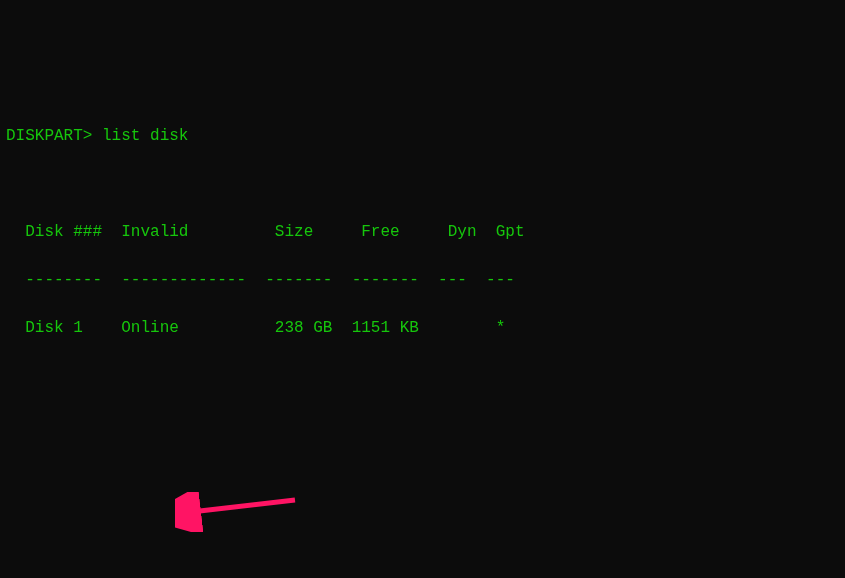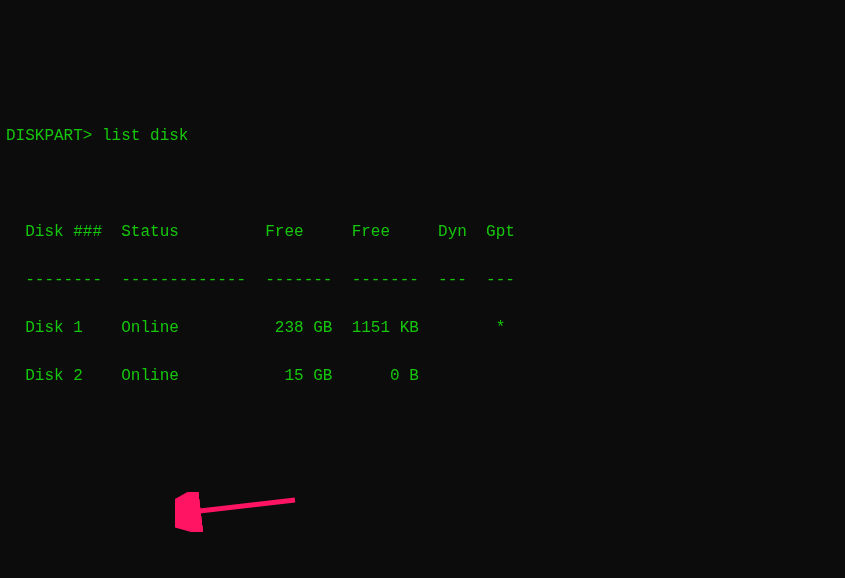--- a/index.html
+++ b/index.html
@@ -33,27 +33,25 @@
 </head>
 <body>
 
 
 
 <div class="terminal-content">
 <span>DISKPART&gt; list disk
 </span>
 <span>
 </span>
-<span>  Disk ###  Status         Free     Free     Dyn  Gpt
+<span>  Disk ###  Invalid         Size     Free     Dyn  Gpt
 </span>
 <span>  --------  -------------  -------  -------  ---  ---
 </span>
 <span>  Disk 1    Online          238 GB  1151 KB        *
-</span>
-<span>  Disk 2    Online           15 GB      0 B
 </span>
 <span>
 </span>
 <span>
 </span>
 
 <span>
 </span>
 
 <span>

